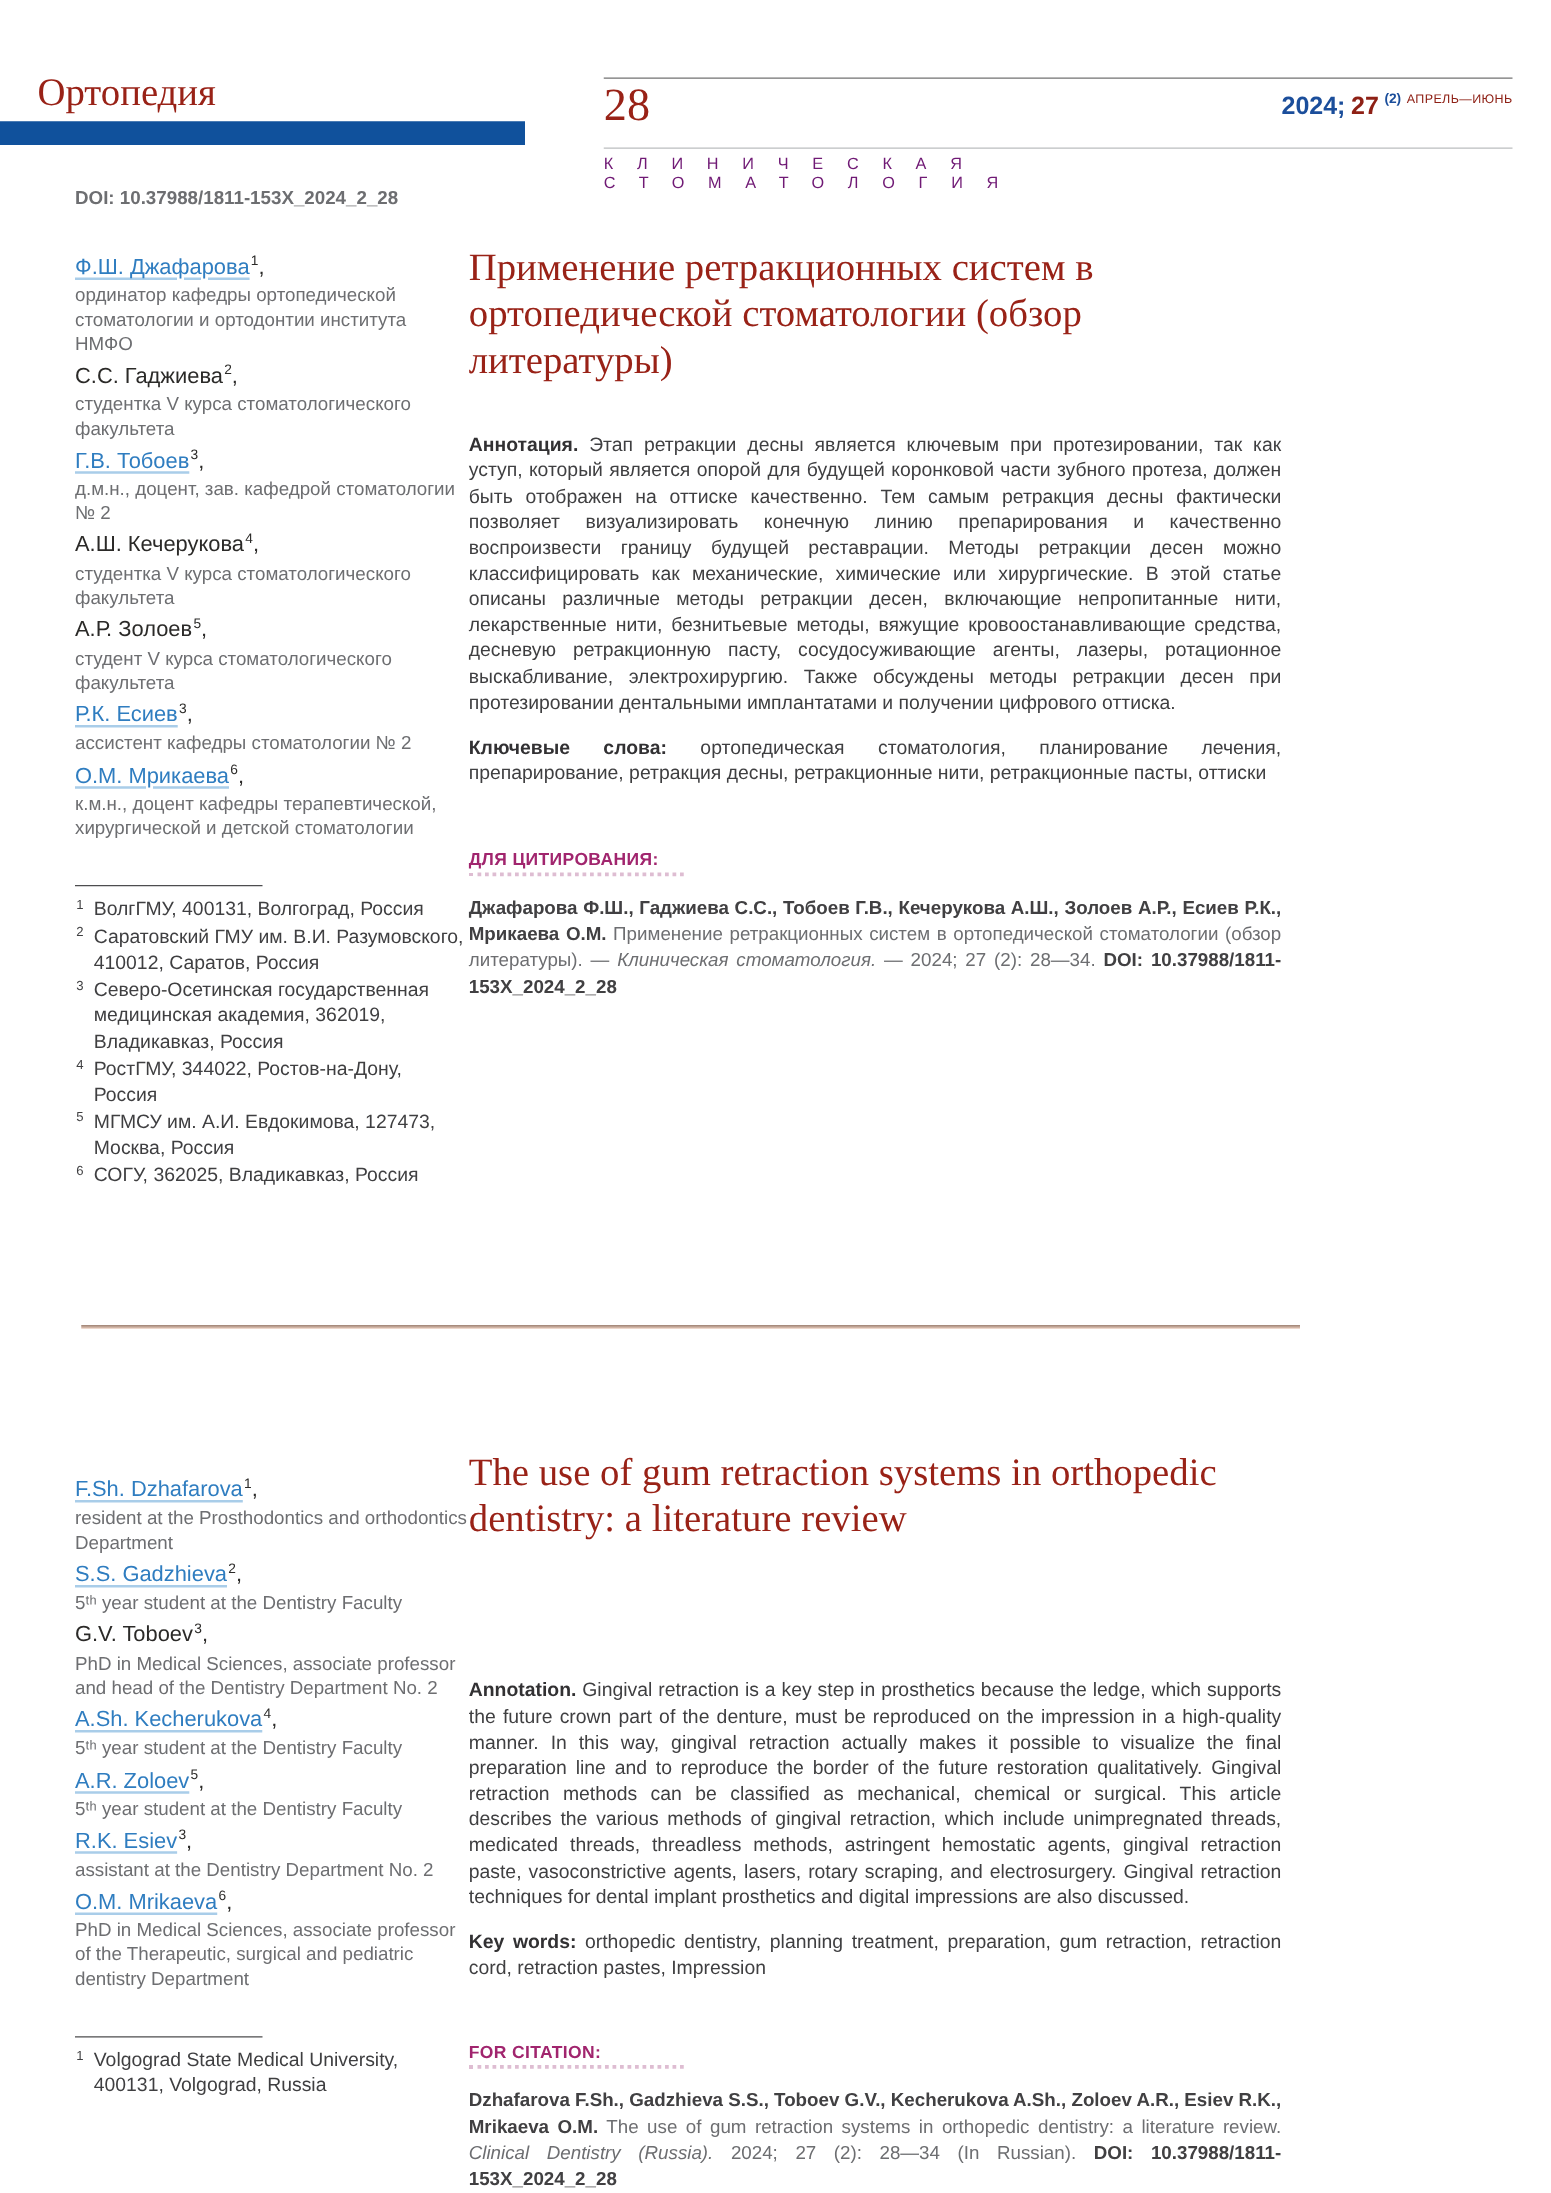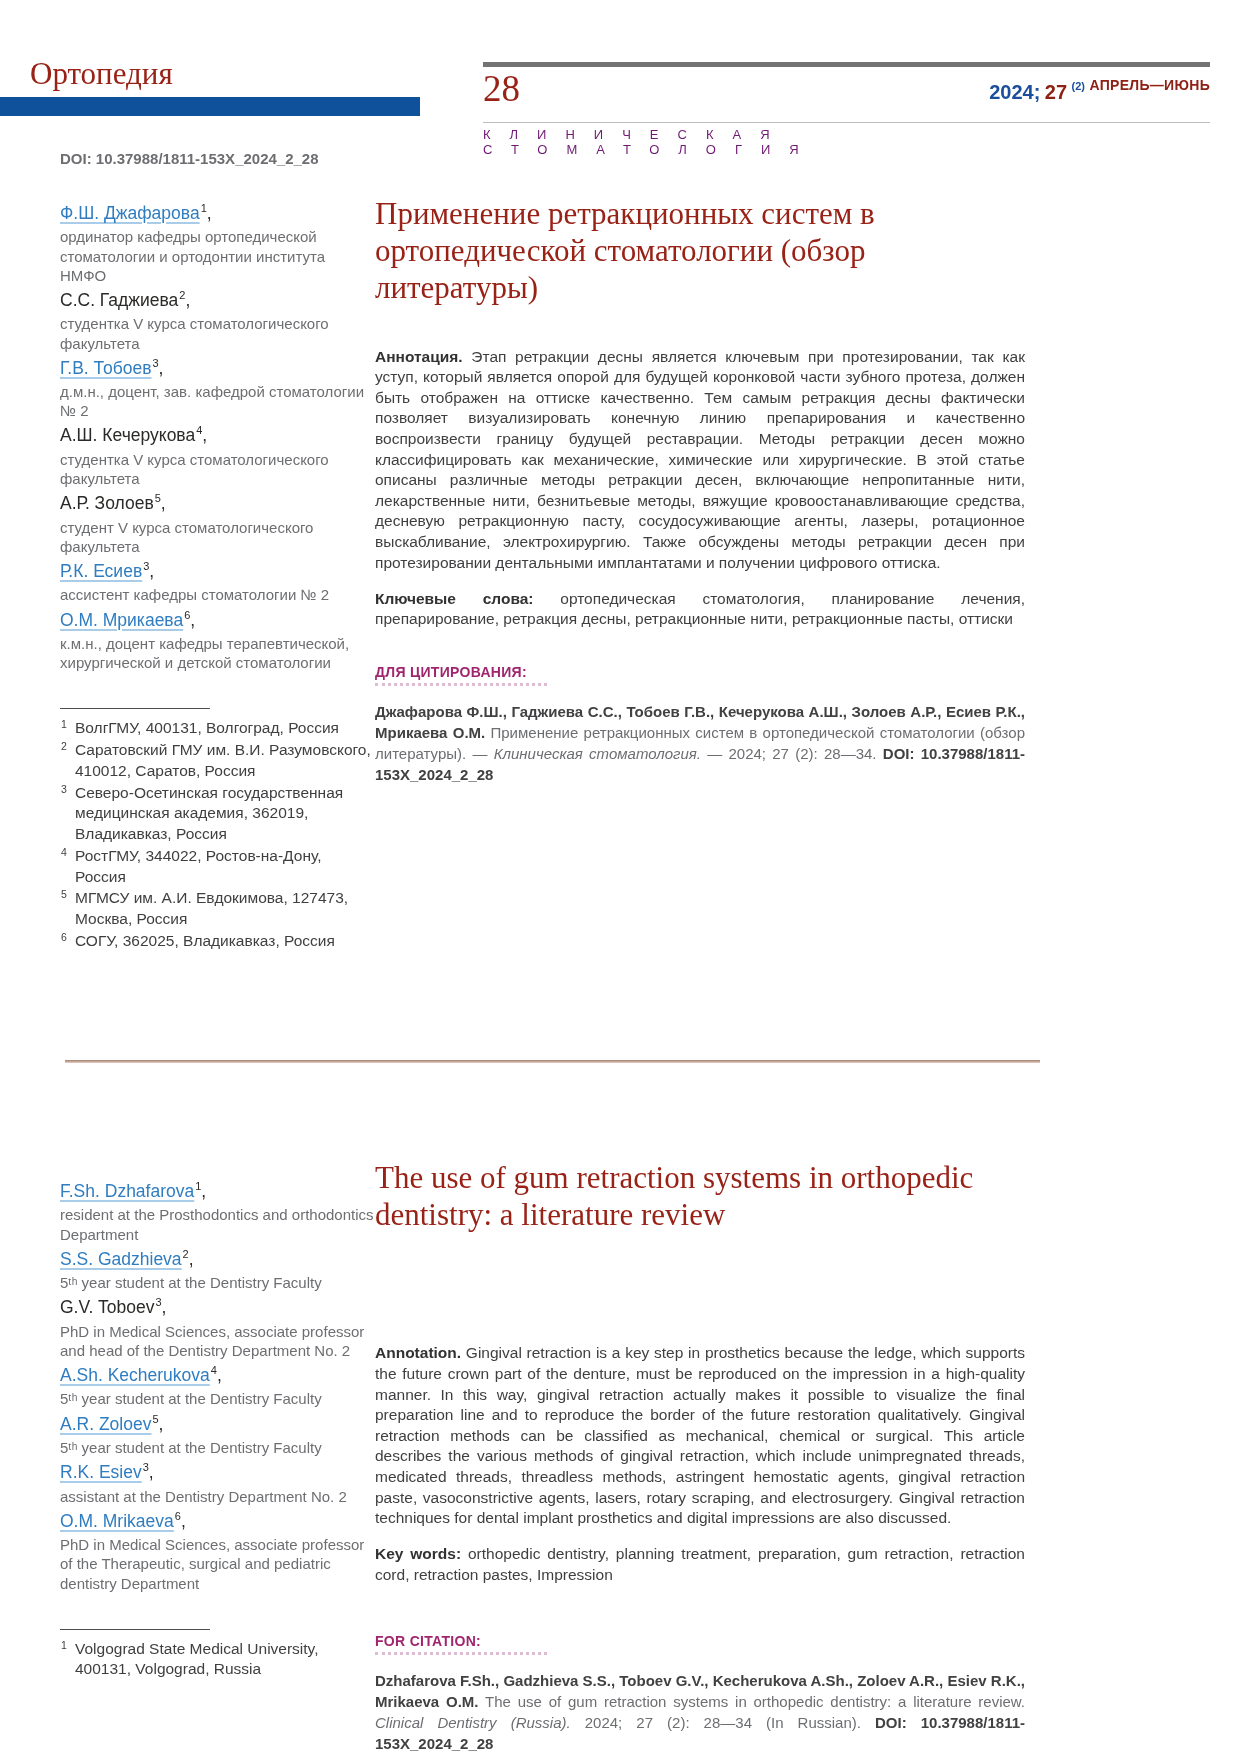--- a/index.html
+++ b/index.html
@@ -17,36 +17,36 @@
     position:absolute;top:56px;left:30px;
     font-family:"Liberation Serif","DejaVu Serif",serif;
     font-size:31px;color:#992217;font-weight:400;
   }
   .blue-bar{
     position:absolute;top:97px;left:0;
     width:420px;height:19px;background:#10519c;
   }
   .header-right{
     position:absolute;top:62px;left:483px;width:727px;
-    border-top:5px solid #737373;
+    border-top:1px solid #737373;
   }
   .issue-row{
     display:flex;justify-content:space-between;align-items:flex-start;
     border-bottom:1px solid #bcbec0;
     padding:2px 0 3px 0;min-height:50px;
   }
   .page-num{
     font-family:"Liberation Serif","DejaVu Serif",serif;
     font-size:37px;line-height:1.1;color:#992217;
   }
   .issue-info{margin-top:8px;white-space:nowrap;}
   .issue-year{font-weight:bold;font-size:20px;color:#1b4e9b;}
   .issue-vol{font-weight:bold;font-size:20px;color:#8e2015;}
   .issue-num{font-weight:bold;font-size:11px;color:#1b4e9b;vertical-align:9px;}
-  .issue-months{font-weight:bold;font-size:14px;color:#8e2015;vertical-align:9px;letter-spacing:.3px;text-align:right;}
+  .issue-months{font-weight:normal;font-size:10px;color:#8e2015;vertical-align:9px;letter-spacing:.3px;text-align:right;}
   .journal-name{
     display:flex;justify-content:space-between;
     padding-top:4px;color:#701a75;font-size:13px;flex-direction:column;
   }
   .journal-name span{letter-spacing:19px;white-space:nowrap;}
   .journal-name span:last-child{margin-right:-19px;}
   
   .sec{
     position:absolute;left:60px;width:980px;
     display:grid;grid-template-columns:315px 650px;
@@ -82,21 +82,21 @@
   }
   .sec-ru .article-title{margin-top:45px;}
   .sec-en .article-title{margin-top:8px;}
   .annotation,.keywords{
     font-size:15.5px;line-height:1.33;color:#3f3f41;text-align:justify;
   }
   .sec-ru .annotation{margin-top:40px;}
   .sec-en .annotation{margin-top:110px;}
   .keywords{}
   .p-label{font-weight:bold;color:#323133;}
-  .cite-block{margin-top:34px;}
+  .cite-block{margin-top:49px;}
   .sec-en .cite-block{margin-top:47px;}
   .cite-label{
     font-weight:bold;font-size:14px;color:#a1256e;letter-spacing:.3px;
   }
   .cite-dots{width:172px;border-bottom:3px dotted #debdd2;margin:3px 0 12px 0;}
   .cite-text{
     font-size:15px;line-height:1.4;color:#6d6e71;text-align:justify;
   }
   .c-authors{font-weight:bold;color:#414042;}
   .c-journal{font-style:italic;}

